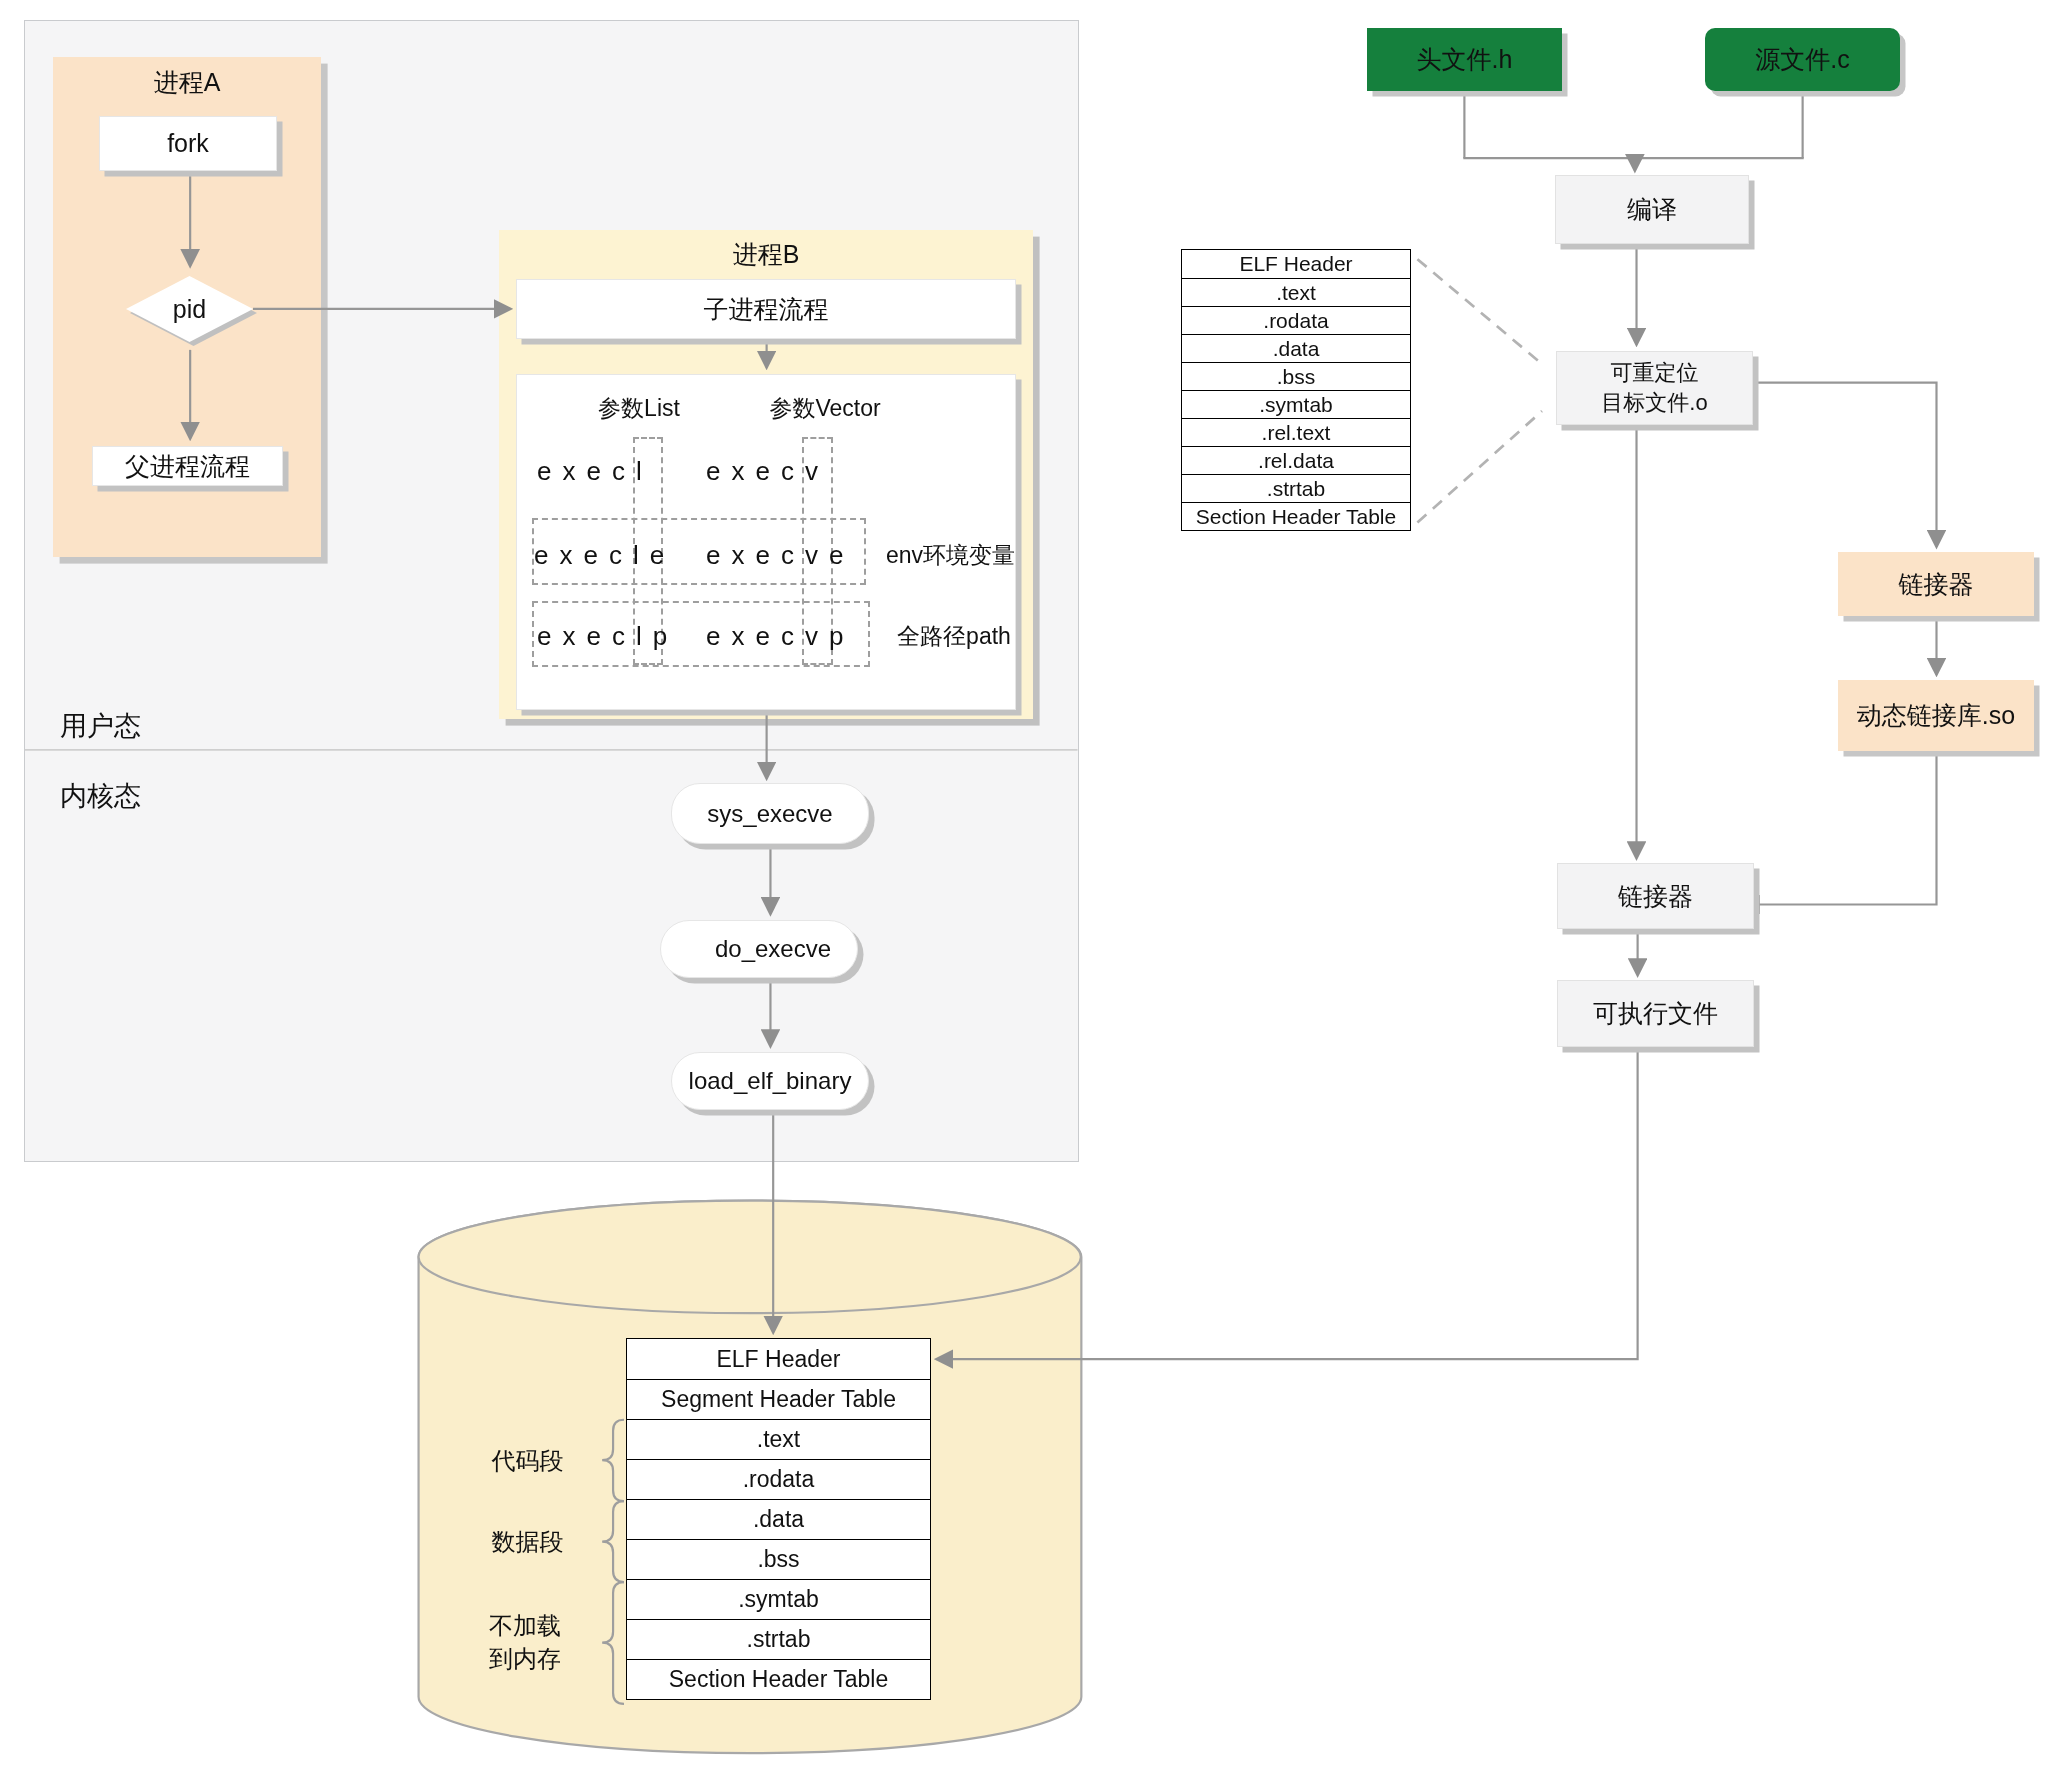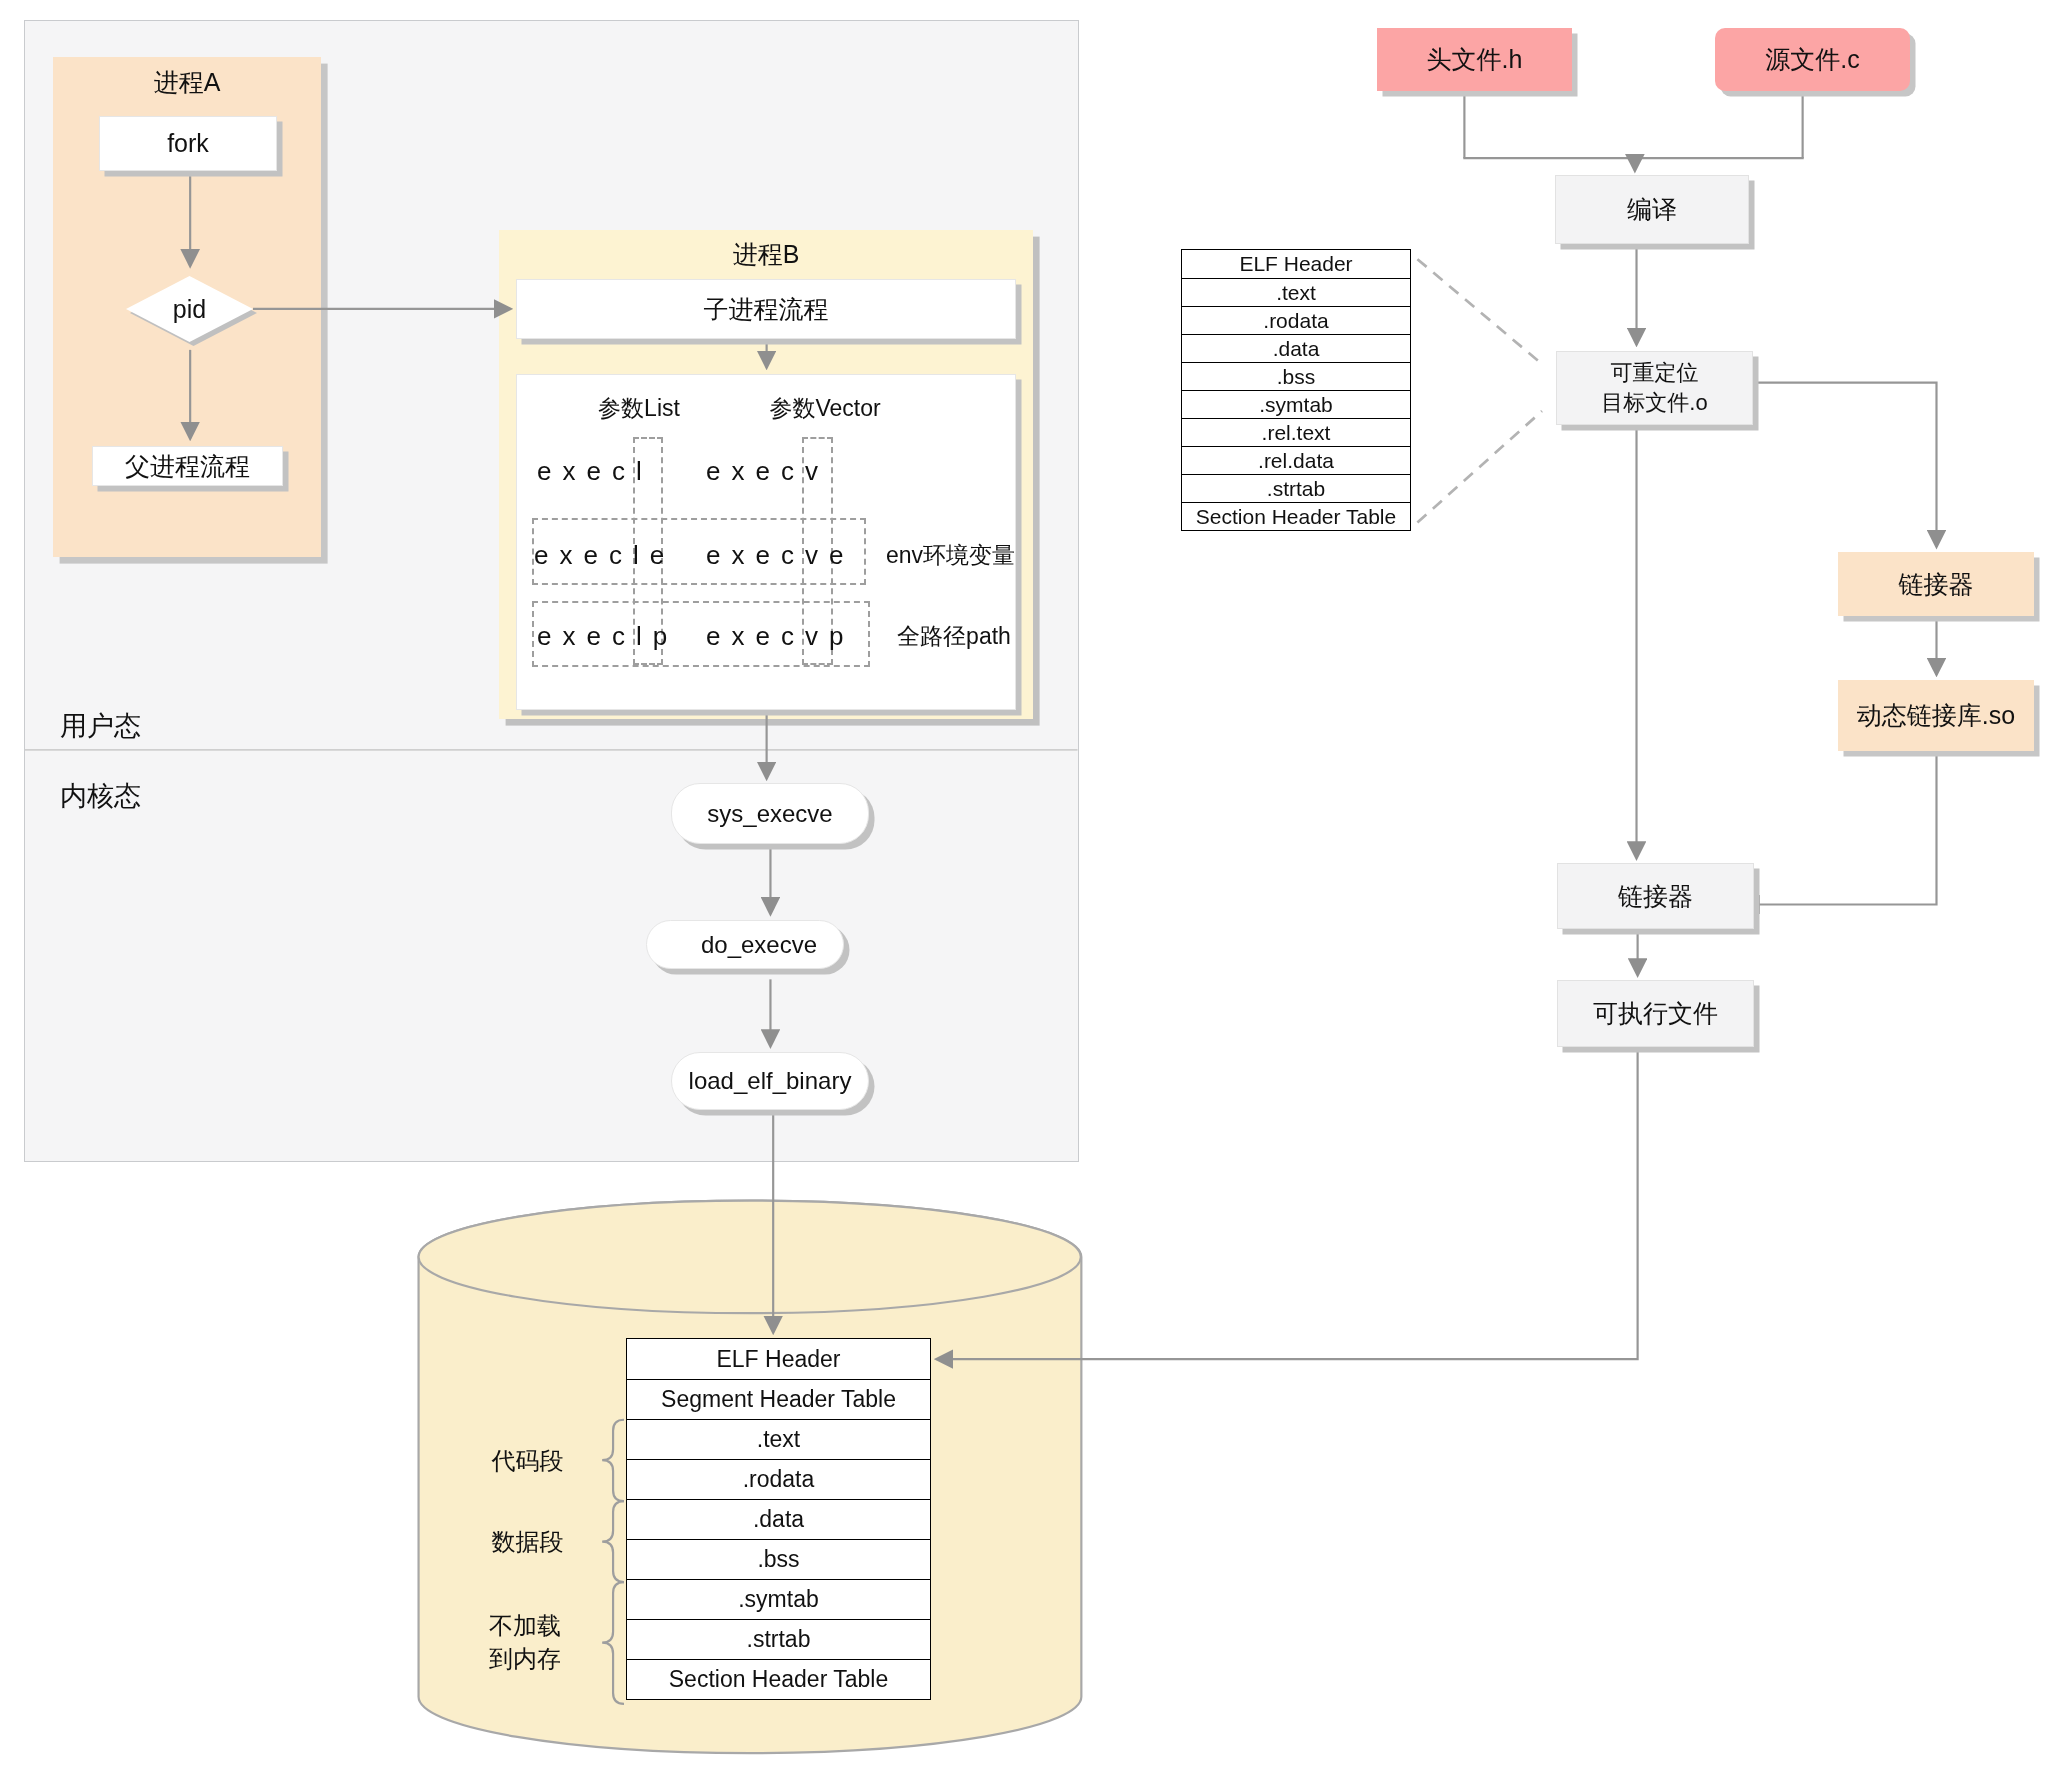--- a/index.html
+++ b/index.html
@@ -4,21 +4,21 @@
 <style>
   html,body{margin:0;padding:0;background:#ffffff;}
   #stage{position:relative;width:2066px;height:1768px;background:#ffffff;
          font-family:"Liberation Sans", sans-serif;color:#111;overflow:hidden;}
   #stage *{box-sizing:border-box;}
   .abs{position:absolute;}
   .z1{z-index:1;} .z2{z-index:2;} .z3{z-index:3;} .z4{z-index:4;}
   .panel{background:#f5f5f6;border:1.1px solid #c9cbce;}
   .peach{background:#fbe3c8;box-shadow:6.6px 6.6px 0 #c6c6c6;}
   .yellow{background:#fdf3d2;box-shadow:6.6px 6.6px 0 #c0c0c0;}
-  .cream{background:#fca5a5;box-shadow:5.5px 5.5px 0 #c6c6c6;margin-left:10px;}
+  .cream{background:#15803d;box-shadow:5.5px 5.5px 0 #c6c6c6;}
   .graybox{background:#f3f3f4;border:1.1px solid #e2e2e2;box-shadow:5.5px 5.5px 0 #c2c2c2;margin-left:16px;}
   .whitebox{background:#ffffff;border:0.5px solid #e6e6e6;box-shadow:5.5px 5.5px 0 #c2c2c2;}
   .cbox{display:flex;align-items:center;justify-content:center;text-align:center;}
   .t46{font-size:25px;} .t44{font-size:24px;border-radius:29px;} .t42{font-size:23px;}
   .t40{font-size:22px;} .t38{font-size:21px;} .t50{font-size:27px;}
   .exec{font-size:26px;letter-spacing:11px;white-space:nowrap;}
   .dashedrect{border:2.2px dashed #9e9e9e;background:transparent;}
   .tbl{background:#ffffff;border:1.6px solid #000;}
   .trow{display:flex;align-items:center;justify-content:center;border-top:1.6px solid #000;}
   .trow:first-child{border-top:none;}
@@ -107,21 +107,21 @@
   <div class="abs z4 exec" style="left:537px;top:456px;">execl</div>
   <div class="abs z4 exec" style="left:706px;top:456px;">execv</div>
   <div class="abs z4 exec" style="left:534px;top:540px;">execle</div>
   <div class="abs z4 exec" style="left:706px;top:540px;">execve</div>
   <div class="abs z4 exec" style="left:537px;top:621px;">execlp</div>
   <div class="abs z4 exec" style="left:706px;top:621px;">execvp</div>
   <div class="abs z4 t42 cbox" style="left:874px;top:542px;width:153px;height:27px;">env环境变量</div>
   <div class="abs z4 t42 cbox" style="left:883px;top:623px;width:142px;height:27px;">全路径path</div>
 
   <div class="abs z3 whitebox cbox t44" style="left:671px;top:783px;width:198px;height:61px;">sys_execve</div>
-  <div class="abs z3 whitebox cbox t44" style="left:646px;top:920px;width:198px;height:49px;padding-left:28px;">do_execve</div>
+  <div class="abs z3 whitebox cbox t44" style="left:660px;top:920px;width:198px;height:58px;padding-left:28px;">do_execve</div>
   <div class="abs z3 whitebox cbox t44" style="left:671px;top:1052px;width:198px;height:58px;">load_elf_binary</div>
 
   <div class="abs z3 tbl" style="left:626px;top:1338px;width:305px;">
     <div class="trow t42" style="height:40px;">ELF Header</div>
     <div class="trow t42" style="height:40px;">Segment Header Table</div>
     <div class="trow t42" style="height:40px;">.text</div>
     <div class="trow t42" style="height:40px;">.rodata</div>
     <div class="trow t42" style="height:40px;">.data</div>
     <div class="trow t42" style="height:40px;">.bss</div>
     <div class="trow t42" style="height:40px;">.symtab</div>

